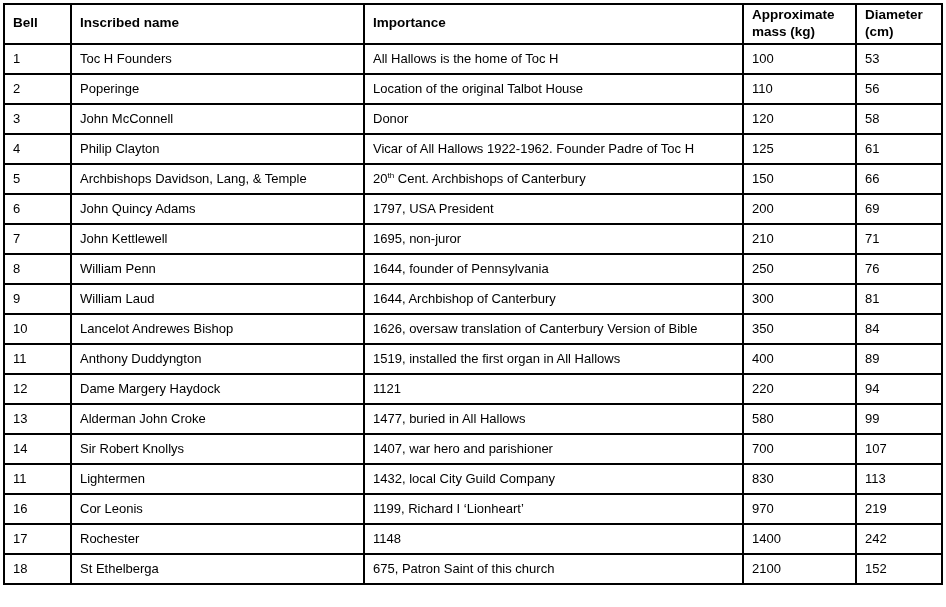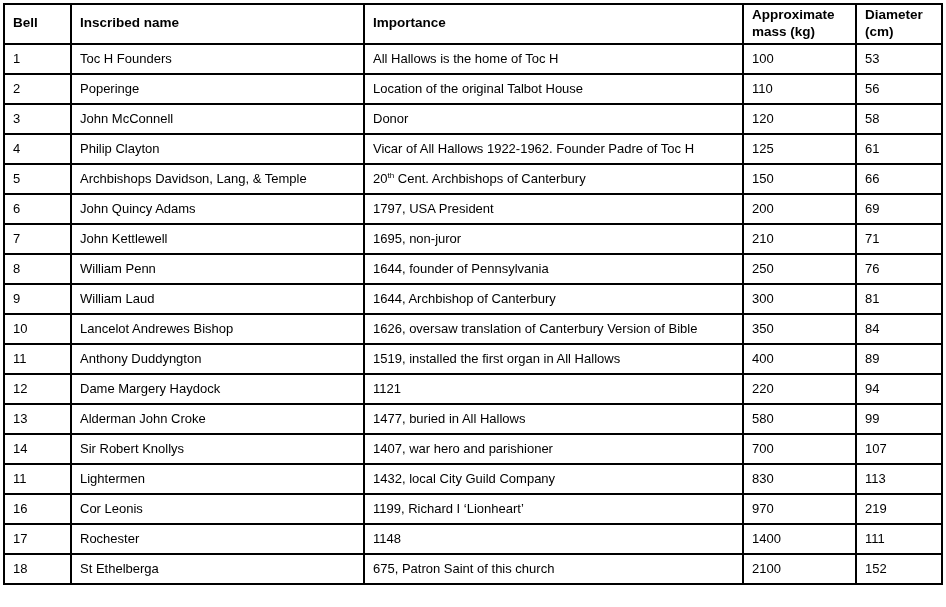--- a/index.html
+++ b/index.html
@@ -182,21 +182,21 @@
           <td>Cor Leonis</td>
           <td>1199, Richard I ‘Lionheart’</td>
           <td>970</td>
           <td>219</td>
         </tr>
         <tr>
           <td>17</td>
           <td>Rochester</td>
           <td>1148</td>
           <td>1400</td>
-          <td>111</td>
+          <td>242</td>
         </tr>
         <tr>
           <td>18</td>
           <td>St Ethelberga</td>
           <td>675, Patron Saint of this church</td>
           <td>2100</td>
           <td>152</td>
         </tr>
       </tbody>
   </table>

